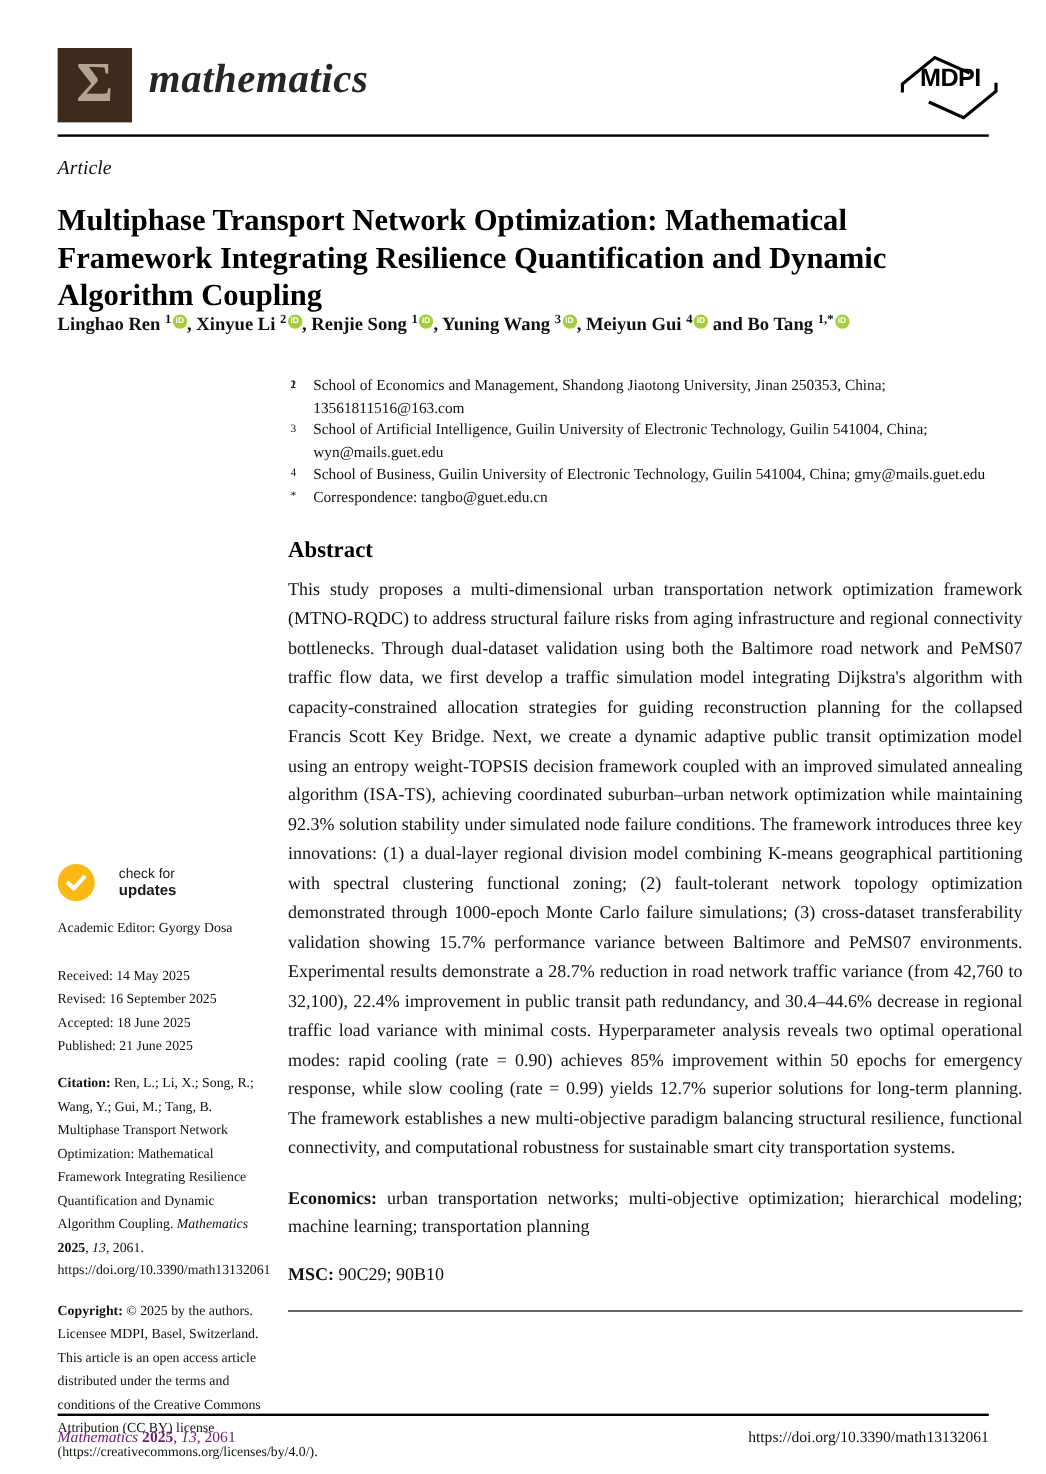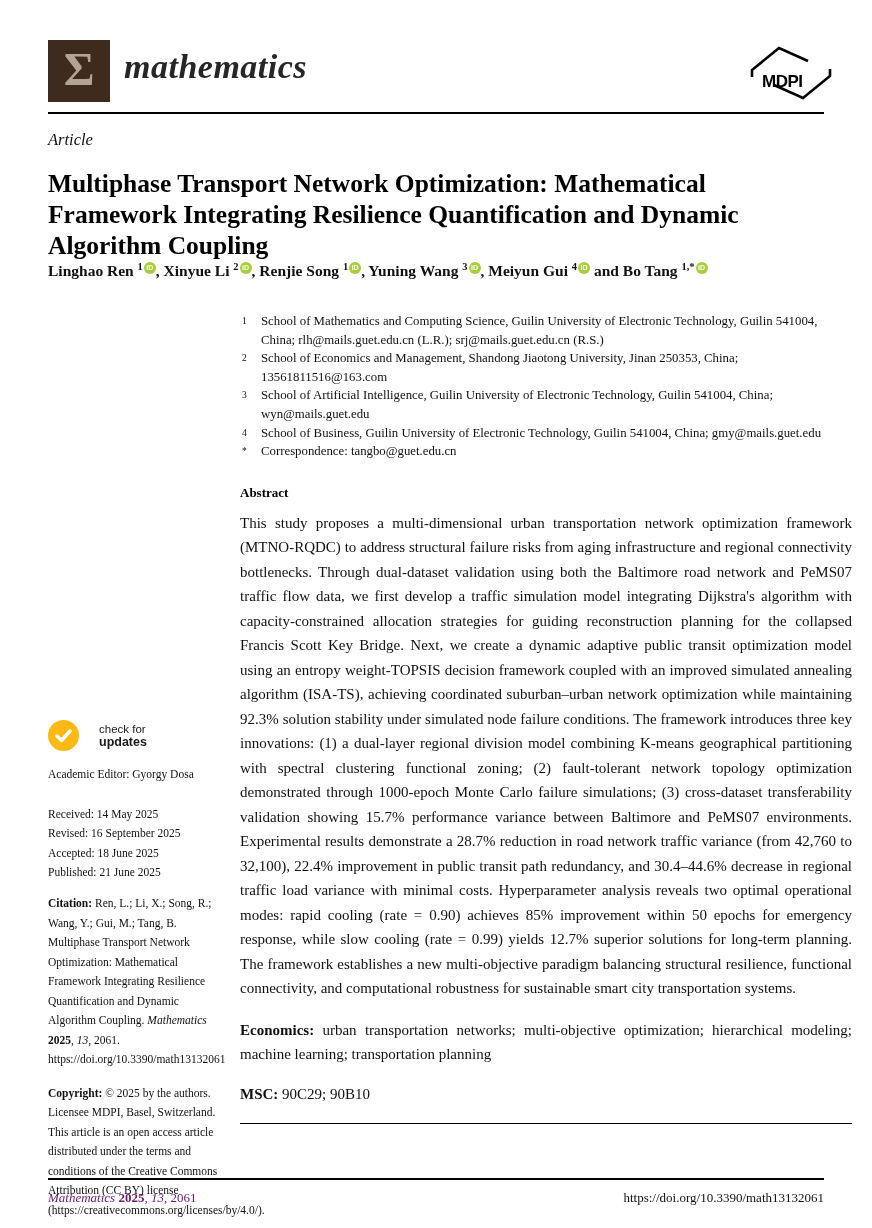--- a/index.html
+++ b/index.html
@@ -16,23 +16,23 @@
     background:#3e2b1e; display:flex; align-items:center; justify-content:center;
   }
   .sigma-box span{ color:#b3a393; font-size:47px; font-weight:bold; line-height:1; transform:translateY(-2px); }
   .journal-name{
     position:absolute; left:124px; top:48px;
     font-style:italic; font-weight:600; font-size:34px; color:#262626; letter-spacing:0.5px;
   }
   .mdpi-logo{ position:absolute; left:748px; top:44px; width:86px; height:58px; }
   .mdpi-logo svg{ position:absolute; left:0; top:0; }
   .mdpi-text{
-    position:absolute; left:14px; top:28px; width:60px; text-align:left;
+    position:absolute; left:14px; top:10px; width:60px; text-align:center;
     font-family:"Liberation Sans","DejaVu Sans",sans-serif; font-weight:bold;
-    font-size:17px; letter-spacing:-0.5px; color:#000;
+    font-size:21px; letter-spacing:-0.5px; color:#000;
   }
   .rule-top{ position:absolute; left:48px; top:112px; width:776px; height:2px; background:#000; }
 
   
   .article-label{ position:absolute; left:48px; top:130px; font-style:italic; font-size:16.5px; color:#111; }
   .paper-title{
     position:absolute; left:48px; top:168px; width:792px;
     font-size:25.5px; font-weight:bold; line-height:31px; color:#000;
   }
   .authors{ position:absolute; left:48px; top:261px; width:800px; font-size:15.5px; font-weight:bold; color:#111; }
@@ -42,21 +42,21 @@
     background:#A6CE39; color:#fff; font-family:"Liberation Sans",sans-serif;
     font-size:7px; font-weight:bold; text-align:center; line-height:12px;
     vertical-align:super; margin-left:1px;
   }
   .author-sep{ font-weight:bold; }
 
   
   .right-col{ position:absolute; left:240px; top:312px; width:612px; }
   .aff-item{ position:relative; padding-left:21px; font-size:12.8px; line-height:18.6px; color:#111; width:590px; }
   .aff-marker{ position:absolute; left:2px; top:0; font-size:9.5px; vertical-align:super; }
-  .abs-heading{ margin-top:24px; font-size:13px; font-weight:bold; color:#000; }
+  .abs-heading{ margin-top:24px; font-size:19px; font-weight:bold; color:#000; }
   .abs-text{ margin-top:10px; font-size:15px; line-height:24.5px; text-align:justify; color:#111; }
   .keywords{ margin-top:17px; font-size:15px; line-height:24.5px; text-align:justify; color:#111; }
   .keywords b, .msc b{ font-weight:bold; }
   .msc{ margin-top:19px; font-size:15px; color:#111; }
   .rule-mid{ margin-top:20px; width:612px; height:1.5px; background:#000; }
 
   
   .sidebar{ position:absolute; left:48px; top:720px; width:174px; font-size:11.5px; color:#111; }
   .check-badge{ display:flex; align-items:center; gap:20px; cursor:pointer; }
   .check-circle{
@@ -103,21 +103,20 @@
   <div class="article-label">Article</div>
   <h1 class="paper-title">Multiphase Transport Network Optimization: Mathematical Framework Integrating Resilience Quantification and Dynamic Algorithm Coupling</h1>
 
   <div class="authors">
     <span><span>Linghao Ren</span> <sup>1</sup><span class="orcid">iD</span><span class="author-sep">, </span></span><span><span>Xinyue Li</span> <sup>2</sup><span class="orcid">iD</span><span class="author-sep">, </span></span><span><span>Renjie Song</span> <sup>1</sup><span class="orcid">iD</span><span class="author-sep">, </span></span><span><span>Yuning Wang</span> <sup>3</sup><span class="orcid">iD</span><span class="author-sep">, </span></span><span><span>Meiyun Gui</span> <sup>4</sup><span class="orcid">iD</span><span class="author-sep"> and </span></span><span><span>Bo Tang</span> <sup>1,*</sup><span class="orcid">iD</span></span>
   </div>
 
   <div class="right-col">
     <div class="aff-item">
       <span class="aff-marker">1</span>
-      <span>School of Mathematics and Computing Science, Guilin University of Electronic Technology, Guilin 541004, China; rlh@mails.guet.edu.cn (L.R.); srj@mails.guet.edu.cn (R.S.)</span>
     </div>
     <div class="aff-item">
       <span class="aff-marker">2</span>
       <span>School of Economics and Management, Shandong Jiaotong University, Jinan 250353, China; 13561811516@163.com</span>
     </div>
     <div class="aff-item">
       <span class="aff-marker">3</span>
       <span>School of Artificial Intelligence, Guilin University of Electronic Technology, Guilin 541004, China; wyn@mails.guet.edu</span>
     </div>
     <div class="aff-item">

